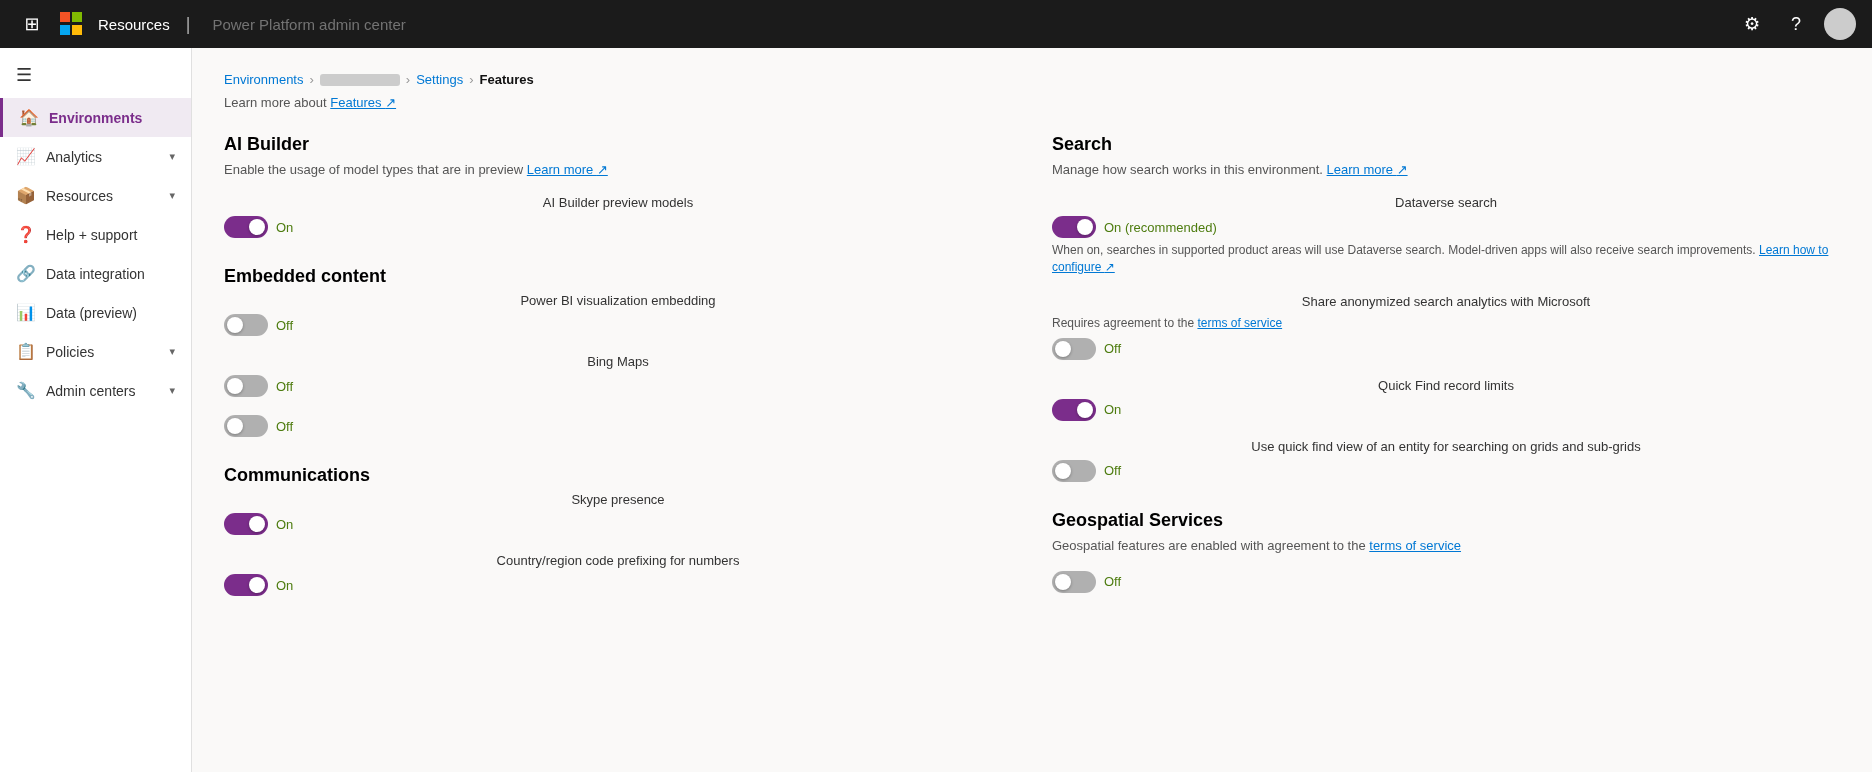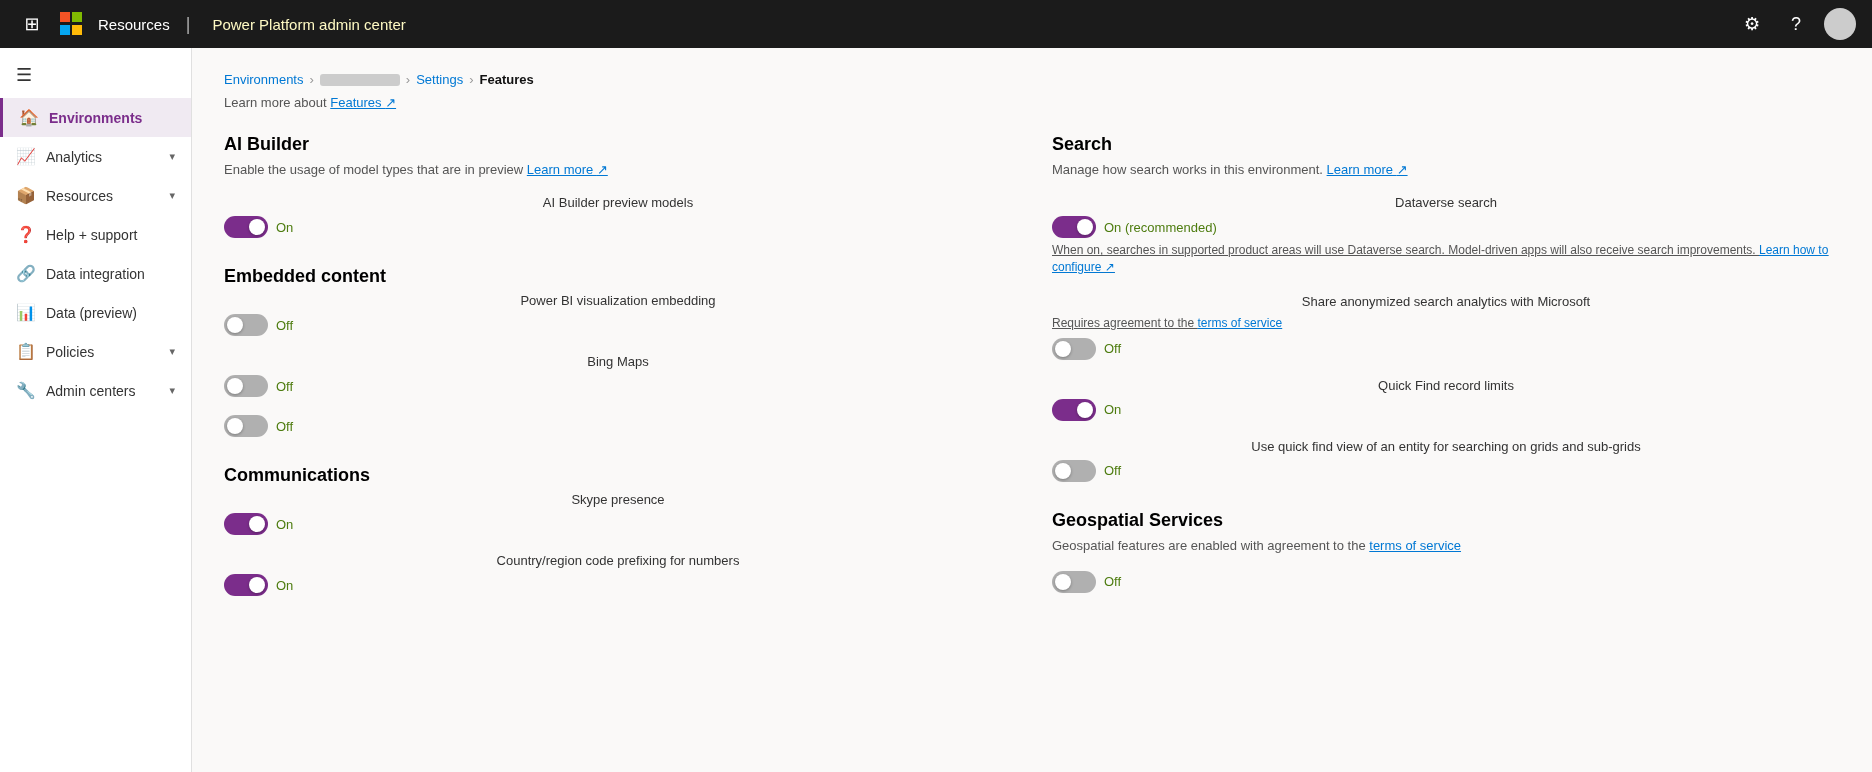--- a/index.html
+++ b/index.html
@@ -33,21 +33,21 @@
       width: 24px;
       height: 24px;
       flex-wrap: wrap;
     }
     .topbar-logo span {
       display: block;
       width: 10px;
       height: 10px;
     }
     .topbar-appname {
-      color: #fef9c3;
+      color: #737373;
       font-size: 15px;
       font-weight: 400;
       margin-left: 6px;
     }
     .topbar-spacer { flex: 1; }
     .topbar-icon {
       color: white;
       font-size: 18px;
       cursor: pointer;
       width: 32px;
@@ -214,21 +214,20 @@
     }
     .toggle-track.on .toggle-thumb { left: 25px; }
     .toggle-track.off .toggle-thumb { left: 3px; }
 
     
     .toggle-subdesc {
       font-size: 12px;
       color: #555;
       margin-top: 4px;
       line-height: 1.4;
-      text-decoration: underline;
     }
     .toggle-subdesc a { color: #0078d4; text-decoration: underline; }
   </style>
 </head>
 <body>
 
 <div class="topbar">
   <div class="topbar-waffle">⊞</div>
 
   <div class="topbar-logo">

